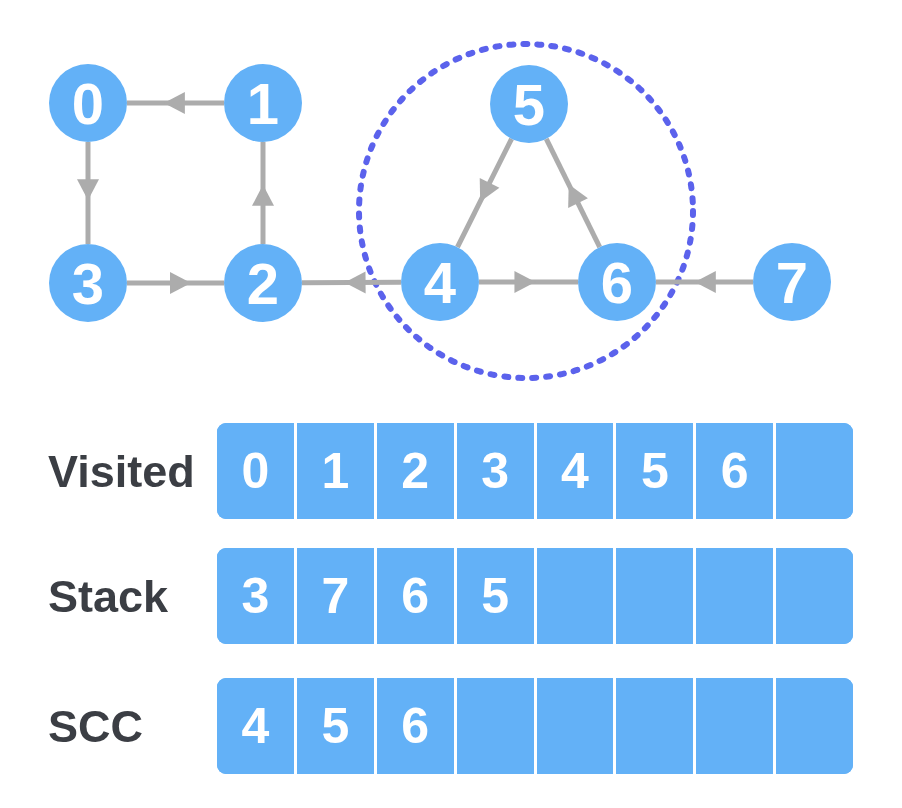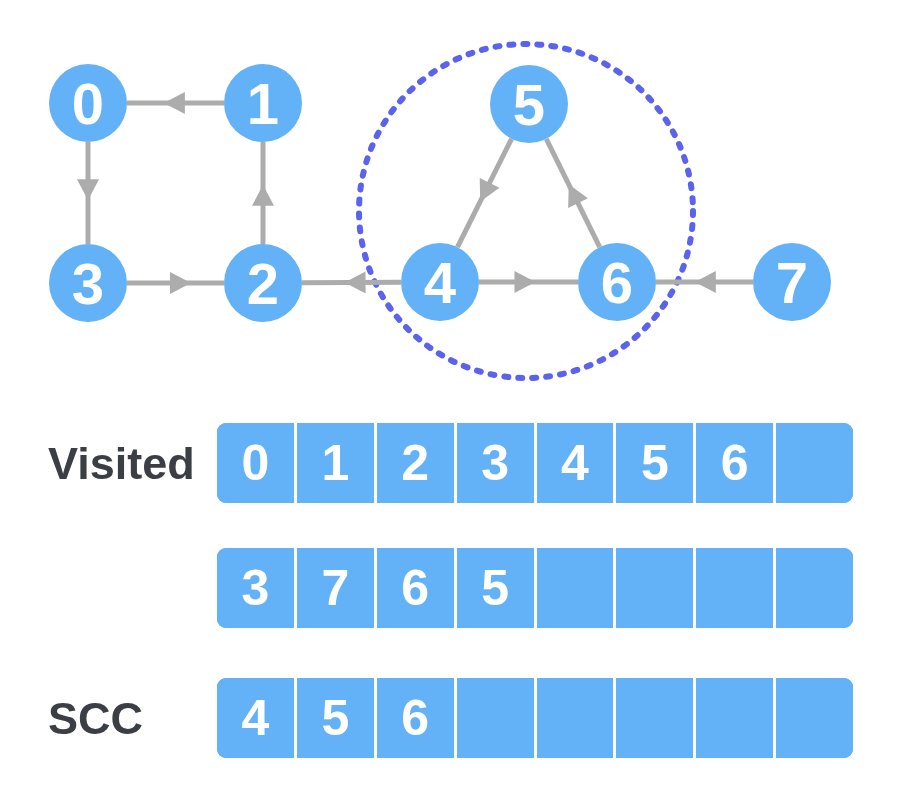--- a/index.html
+++ b/index.html
@@ -14,21 +14,21 @@
     background:var(--c-background);
     font-family:"Liberation Sans","DejaVu Sans",sans-serif;
   }
   #graph-svg{position:absolute;left:0;top:0;display:block;}
   #graph-svg .ring{fill:none;stroke:var(--c-scc_ring);stroke-width:6;stroke-dasharray:4 10;stroke-linecap:round;}
   #graph-svg .edge{stroke:var(--c-edge);stroke-width:5;}
   #graph-svg .ah{fill:var(--c-edge);}
   #graph-svg .node-c{fill:var(--c-node_fill);}
   #graph-svg .node-t{fill:var(--c-node_text);font-size:58px;font-weight:700;text-anchor:middle;}
   #rows-area{position:absolute;left:0;top:0;width:100%;height:100%;}
-  .row{position:absolute;left:0;right:0;height:80px;}
+  .row{position:absolute;left:0;right:0;height:96px;}
   .row:nth-child(1){top:423px;}
   .row:nth-child(2){top:548px;}
   .row:nth-child(3){top:678px;padding-left:19px;}
   .row-label{
     position:absolute;left:48px;top:50%;transform:translateY(-50%);
     font-size:45px;font-weight:700;line-height:1;color:var(--c-label_text);
   }
   .array-box{
     position:absolute;left:217px;top:0;width:636px;height:100%;
     display:flex;border-radius:9px;overflow:hidden;background:var(--c-array_fill);
@@ -105,20 +105,21 @@
           <div class="array-cell">1</div>
           <div class="array-cell">2</div>
           <div class="array-cell">3</div>
           <div class="array-cell">4</div>
           <div class="array-cell">5</div>
           <div class="array-cell">6</div>
           <div class="array-cell"></div>
         </div>
       </div>
       <div class="row">
+        <div class="row-label">Stack</div>
         <div class="array-box">
           <div class="array-cell">3</div>
           <div class="array-cell">7</div>
           <div class="array-cell">6</div>
           <div class="array-cell">5</div>
           <div class="array-cell"></div>
           <div class="array-cell"></div>
           <div class="array-cell"></div>
           <div class="array-cell"></div>
         </div>

